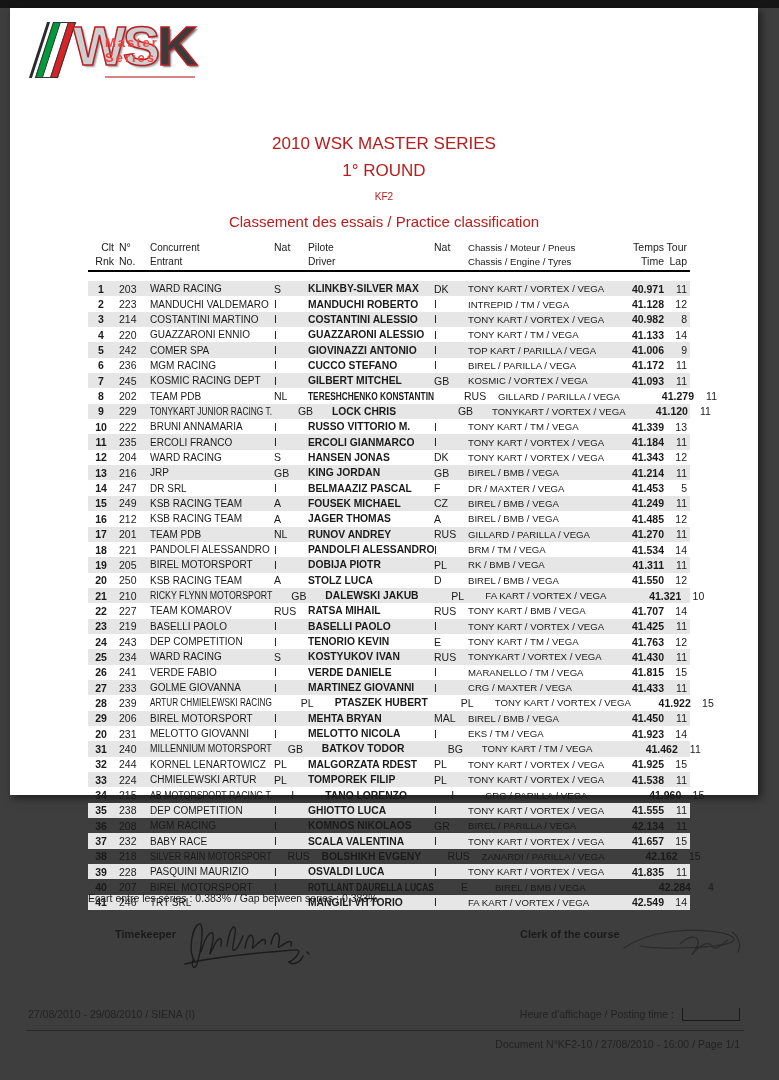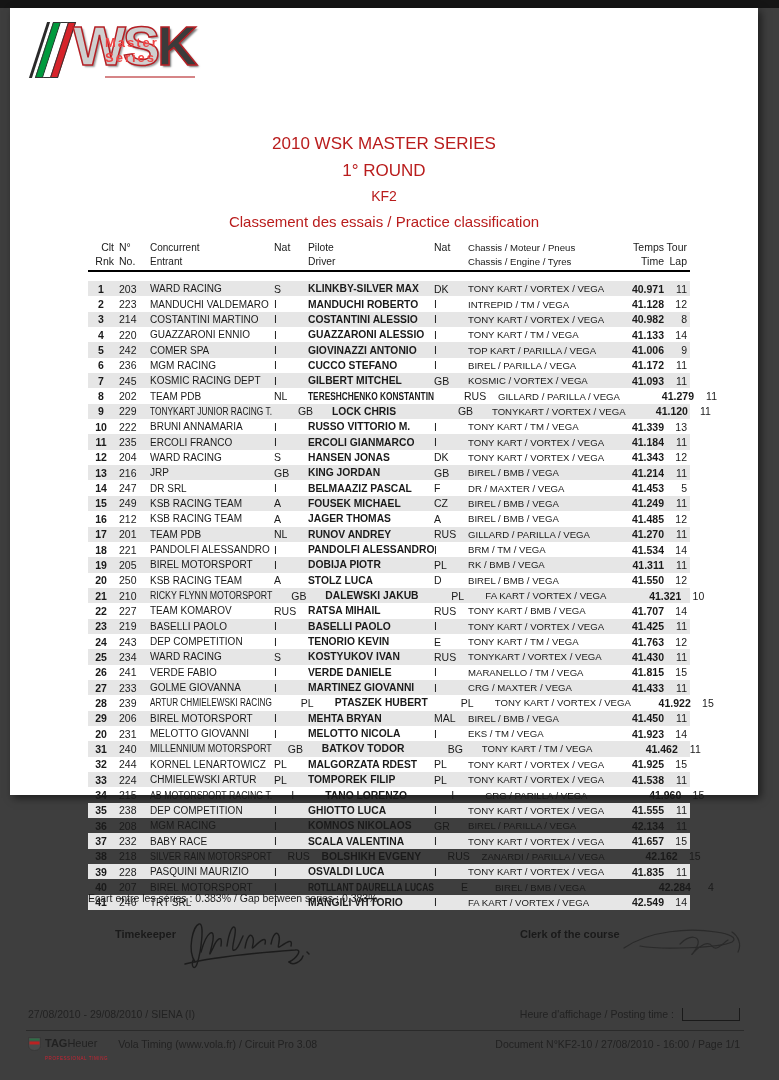--- a/index.html
+++ b/index.html
@@ -19,21 +19,21 @@
   .wskwrap { position:relative; margin-left:6px; }
   .wsk { font-size:56px; font-weight:900; letter-spacing:-3px; line-height:60px;
          color:#cfcfcf; -webkit-text-stroke:1.5px #b52025; text-shadow:2px 2px 2px #9a9a9a; }
   .wsk .dark { color:#3b3b3b; text-shadow:2px 2px 2px #777; }
   .master { position:absolute; left:32px; bottom:4px; font-size:13px; font-weight:bold; color:#ef4444; letter-spacing:2px; border-bottom:2px solid rgba(181,32,37,.55); padding-bottom:11px;}
 
   
   .titleblock { position:absolute; left:0; right:0; top:122px; text-align:center; color:#b91c1c; }
   .t1 { font-size:17px; line-height:27px; }
   .t2 { font-size:17px; line-height:27px; }
-  .t3 { font-size:14px; line-height:25px; }
+  .t3 { font-size:10px; line-height:25px; }
   .t4 { font-size:15px; line-height:25px; }
 
   
   .table { position:absolute; left:78px; top:233px; width:602px; }
   .thead { display:flex; font-size:11px; line-height:13.5px; color:#1a1a1a; }
   .thead .cell div { white-space:nowrap; }
   .thead-rule { border-bottom:2px solid #000; margin-top:2px; }
   .rows { margin-top:9px; }
   .trow { display:flex; height:15.35px; align-items:center; }
   .rows > div:nth-of-type(odd) { background:#e6e6e6; }
@@ -667,29 +667,15 @@
     </svg>
   </div>
 
   <div class="foot-dates">27/08/2010 - 29/08/2010  /  SIENA (I)</div>
   <div class="foot-posting">
     <span>Heure d'affichage / Posting time :</span>
     <span class="post-box"></span>
   </div>
   <div class="foot-rule"></div>
 
-  <div class="foot-brand">
-    <span class="tagheuer">
-      <svg class="tag-shield" width="13" height="14" viewBox="0 0 13 14">
-        <path d="M0.5,0.5 h12 v8 c0,3 -3,5 -6,5 c-3,0 -6,-2 -6,-5 z" fill="#4a4a4a" stroke="#333" stroke-width="0.6"></path>
-        <path d="M1.5,4.5 h10 v3 h-10 z" fill="#b22"></path>
-        <path d="M1.5,1.5 h10 v2 h-10 z" fill="#2e6e46"></path>
-      </svg>
-      <span class="tag-text">
-        <span class="tag-top"><b>TAG</b><span>Heuer</span></span><br>
-        <span class="tag-sub">PROFESSIONAL TIMING</span>
-      </span>
-    </span>
-    <span class="vola">Vola Timing (www.vola.fr) / Circuit Pro 3.08</span>
-  </div>
   <div class="foot-doc">Document N°KF2-10  /  27/08/2010 - 16:00  /  Page 1/1</div>
 
 </div>
 
 </body></html>

